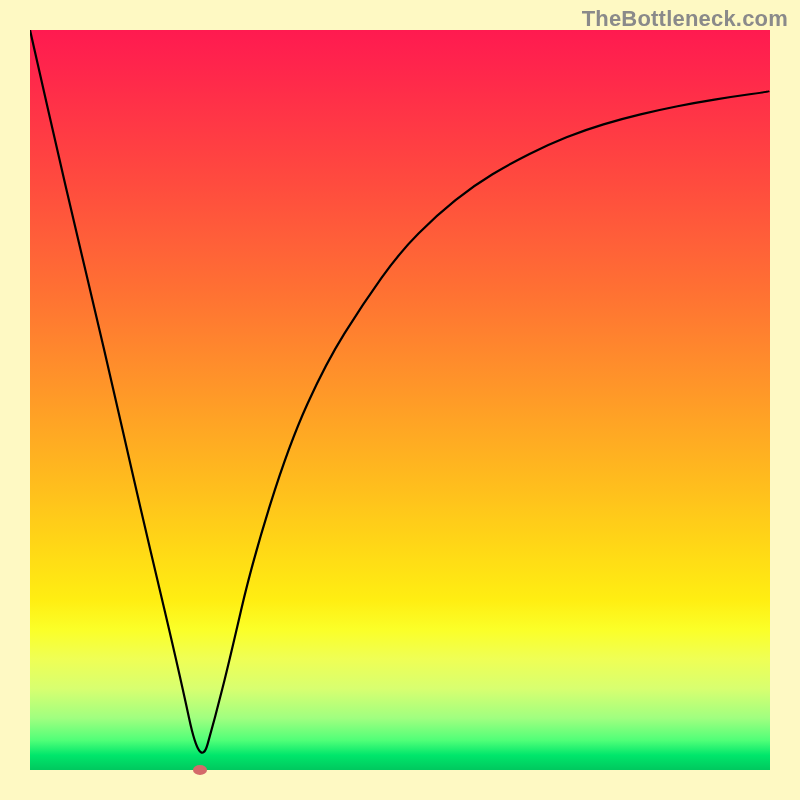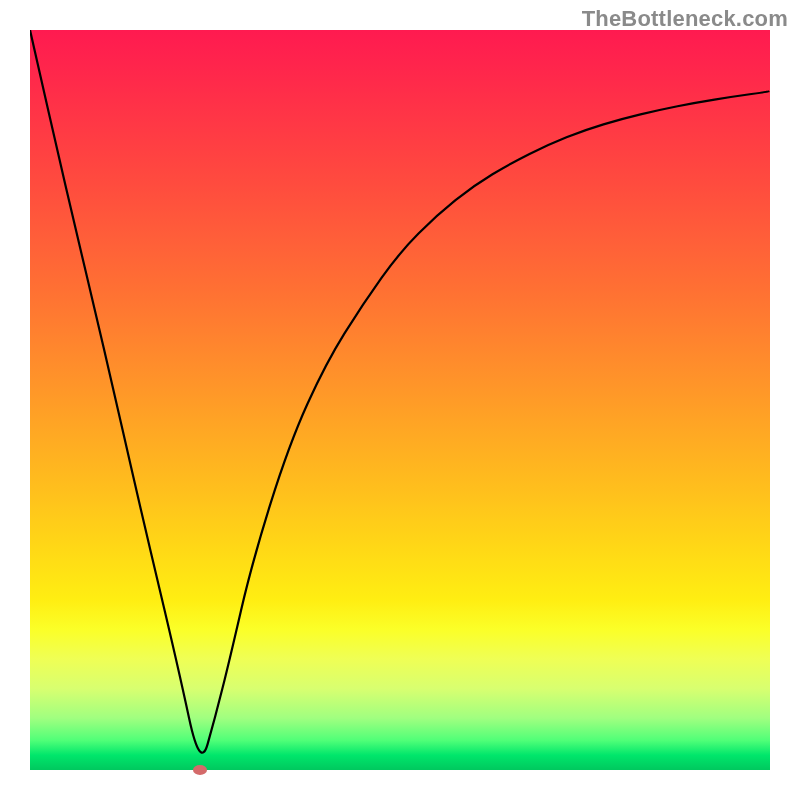--- a/index.html
+++ b/index.html
@@ -8,21 +8,21 @@
     width: 800px;
     height: 800px;
     overflow: hidden;
     background: #000;
     font-family: Arial, Helvetica, sans-serif;
   }
   .frame {
     position: relative;
     width: 800px;
     height: 800px;
-    background: #ffffff;
+    background: #fef9c3;
   }
   .plot-area {
     position: absolute;
     left: 30px;
     top: 30px;
     width: 740px;
     height: 740px;
     background: linear-gradient(
       to bottom,
       #ff1a50 0%,

